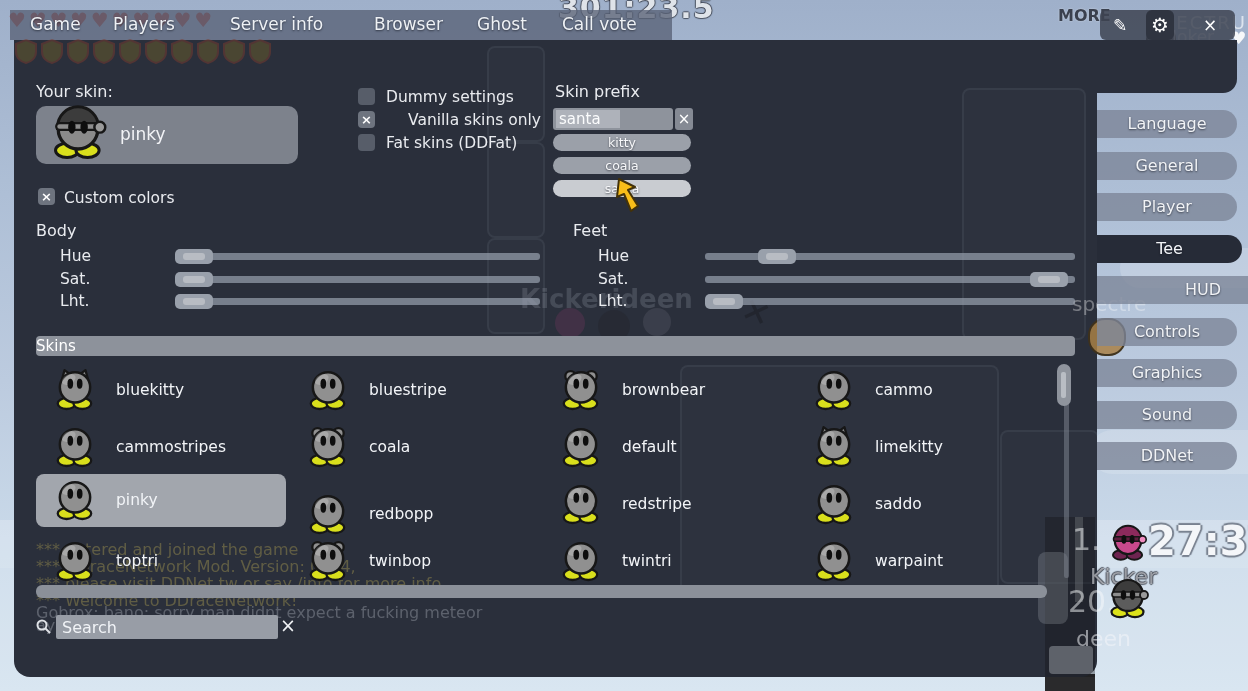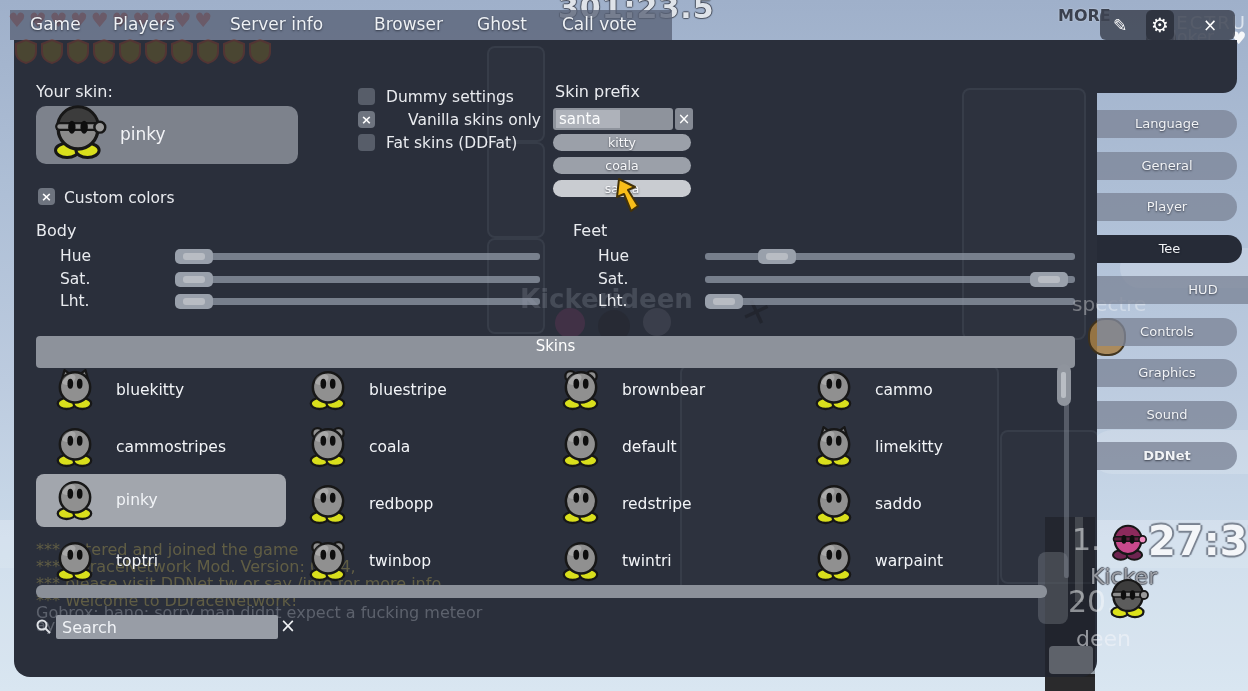--- a/index.html
+++ b/index.html
@@ -45,38 +45,38 @@
   #prefix-clear{left:675px;top:108px;width:18px;height:22px;background:#858a94;border-radius:3px;color:#fff;
       text-align:center;line-height:22px;font-size:15px;z-index:45;cursor:pointer;}
   .prefix-btn{position:absolute;left:553px;width:138px;height:17px;background:#9ba0a9;border-radius:9px;z-index:45;
       color:#f7f8fa;font-size:12.5px;text-align:center;line-height:17px;cursor:pointer;}
   .prefix-btn.hovered{background:#c9ccd1;}
   
   .slider-track{position:absolute;height:7px;border-radius:3px;background:rgba(150,158,172,.72);z-index:45;}
   .slider-handle{position:absolute;width:38px;height:15px;border-radius:5px;background:#99a0ab;z-index:46;cursor:pointer;}
   .slider-handle::after{content:"";position:absolute;left:8px;top:4px;width:22px;height:7px;border-radius:3px;background:#b8bcc3;}
   
-  #skins-header{left:36px;top:336px;width:1039px;height:32px;background:#8d929b;border-radius:4px;z-index:45;
-      color:#fff;font-size:15px;text-align:center;line-height:20px;}
+  #skins-header{left:36px;top:336px;width:1039px;height:20px;background:#8d929b;border-radius:4px;z-index:45;
+      color:#fff;font-size:15px;text-align:left;line-height:20px;}
   .skin-item{position:absolute;width:250px;height:53px;z-index:45;cursor:pointer;}
   .skin-item.selected{background:#a2a6ad;border-radius:8px;}
   .skin-item .tee{position:absolute;left:16px;top:4px;}
   .skin-item .nm{position:absolute;left:80px;top:17px;color:#f2f4f7;font-size:15.5px;}
   #vtrack{left:1064px;top:366px;width:5px;height:212px;background:rgba(130,136,148,.5);border-radius:2px;z-index:45;}
   #vthumb{left:1057px;top:364px;width:14px;height:42px;background:#8f949d;border-radius:7px;z-index:46;cursor:pointer;}
   #vthumb::after{content:"";position:absolute;left:4px;top:8px;width:5px;height:26px;border-radius:2px;background:#b9bdc4;}
   #hscroll{left:36px;top:585px;width:1011px;height:13px;background:#8b9099;border-radius:6px;z-index:45;cursor:pointer;}
   
   #search-input{left:56px;top:615px;width:222px;height:24px;background:#989da6;border:none;border-radius:2px;
       font-family:"DejaVu Sans",sans-serif;font-size:16px;color:#2e323c;padding:0 6px;box-sizing:border-box;z-index:45;}
   #search-input::placeholder{color:rgba(246,248,251,.95);opacity:1;}
   #search-clear{left:280px;top:614px;color:#f0f2f5;font-size:19px;z-index:45;cursor:pointer;}
   
   .tab{position:absolute;left:1097px;width:140px;height:28px;background:rgba(125,134,152,.8);
-      border-radius:0 14px 14px 0;z-index:45;color:#f1f3f6;font-size:13px;text-align:center;line-height:28px;cursor:pointer;}
+      border-radius:0 14px 14px 0;z-index:45;color:#f1f3f6;font-size:16px;text-align:center;line-height:28px;cursor:pointer;}
   .tab.selected{width:145px;background:#262b37;}
   
   .spec-dim{color:rgba(248,250,252,.5);z-index:42;}
   .spec-name{color:rgba(244,246,250,.55);font-size:22px;z-index:42;}
   #spec-time{left:1148px;top:518px;font-size:40px;font-weight:bold;color:#f4f6f9;z-index:50;
       text-shadow:-2px 0 1px #78818f,2px 0 1px #78818f,0 -2px 1px #78818f,0 2px 1px #78818f;}
   #cursor{left:616px;top:178px;z-index:99;}
   .sb-ghost{z-index:22;}
 </style>
 </head>
@@ -374,21 +374,21 @@
     <ellipse cx="29" cy="34" rx="8.5" ry="5.2" fill="#d9df1c" stroke="#171717" stroke-width="2.2"></ellipse>
 
     <circle cx="22" cy="18.5" r="14.5" fill="#909090" stroke="#171717" stroke-width="2.4"></circle>
     <ellipse cx="16" cy="11" rx="7" ry="4.5" fill="rgba(255,255,255,.22)" transform="rotate(-28 16 11)"></ellipse>
 
     <ellipse cx="17.5" cy="15" rx="2.7" ry="4.8" fill="#0e0e0e"></ellipse>
     <ellipse cx="26.5" cy="15" rx="2.7" ry="4.8" fill="#0e0e0e"></ellipse>
   </svg></div>
         <div class="nm">pinky</div>
       </div>
-      <div class="skin-item" style="left: 289px; top: 478px;">
+      <div class="skin-item" style="left: 289px; top: 488px;">
         <div class="tee"><svg width="46" height="46" viewBox="0 0 44 44">
     <ellipse cx="14" cy="34" rx="8.5" ry="5.2" fill="#d9df1c" stroke="#171717" stroke-width="2.2"></ellipse>
     <ellipse cx="29" cy="34" rx="8.5" ry="5.2" fill="#d9df1c" stroke="#171717" stroke-width="2.2"></ellipse>
 
     <circle cx="22" cy="18.5" r="14.5" fill="#909090" stroke="#171717" stroke-width="2.4"></circle>
     <ellipse cx="16" cy="11" rx="7" ry="4.5" fill="rgba(255,255,255,.22)" transform="rotate(-28 16 11)"></ellipse>
 
     <ellipse cx="17.5" cy="15" rx="2.7" ry="4.8" fill="#0e0e0e"></ellipse>
     <ellipse cx="26.5" cy="15" rx="2.7" ry="4.8" fill="#0e0e0e"></ellipse>
   </svg></div>
@@ -487,21 +487,21 @@
 
   <div id="tabs">
       <div class="tab softsh" style="top: 110px;">Language</div>
       <div class="tab softsh" style="top: 151.5px;">General</div>
       <div class="tab softsh" style="top: 193px;">Player</div>
       <div class="tab softsh selected" style="top: 234.5px;">Tee</div>
       <div class="tab softsh" style="top: 276px; padding-left: 36px;">HUD</div>
       <div class="tab softsh" style="top: 317.5px;">Controls</div>
       <div class="tab softsh" style="top: 359px;">Graphics</div>
       <div class="tab softsh" style="top: 400.5px;">Sound</div>
-      <div class="tab softsh" style="top: 442px; font-weight: bold;">DDNet</div>
+      <div class="tab softsh" style="top: 442px;">DDNet</div>
     </div>
 
   <div class="abs spec-dim ghost" style="left:1072px;top:522px;font-size:30px;">1.</div>
   <div class="abs" id="spec-tee-1" style="left:1108px;top:524px;z-index:50;"><svg width="40" height="40" viewBox="0 0 44 44">
     <ellipse cx="14" cy="34" rx="8.5" ry="5.2" fill="#6e2450" stroke="#171717" stroke-width="2.2"></ellipse>
     <ellipse cx="29" cy="34" rx="8.5" ry="5.2" fill="#6e2450" stroke="#171717" stroke-width="2.2"></ellipse>
 
     <circle cx="22" cy="18.5" r="14.5" fill="#c8498c" stroke="#171717" stroke-width="2.4"></circle>
     <ellipse cx="16" cy="11" rx="7" ry="4.5" fill="rgba(255,255,255,.22)" transform="rotate(-28 16 11)"></ellipse>
     <path d="M7,17 A15,15 0 0 1 37,17 L37,18 L7,18 Z" fill="#8c2a5c" stroke="#171717" stroke-width="2.2"></path>

